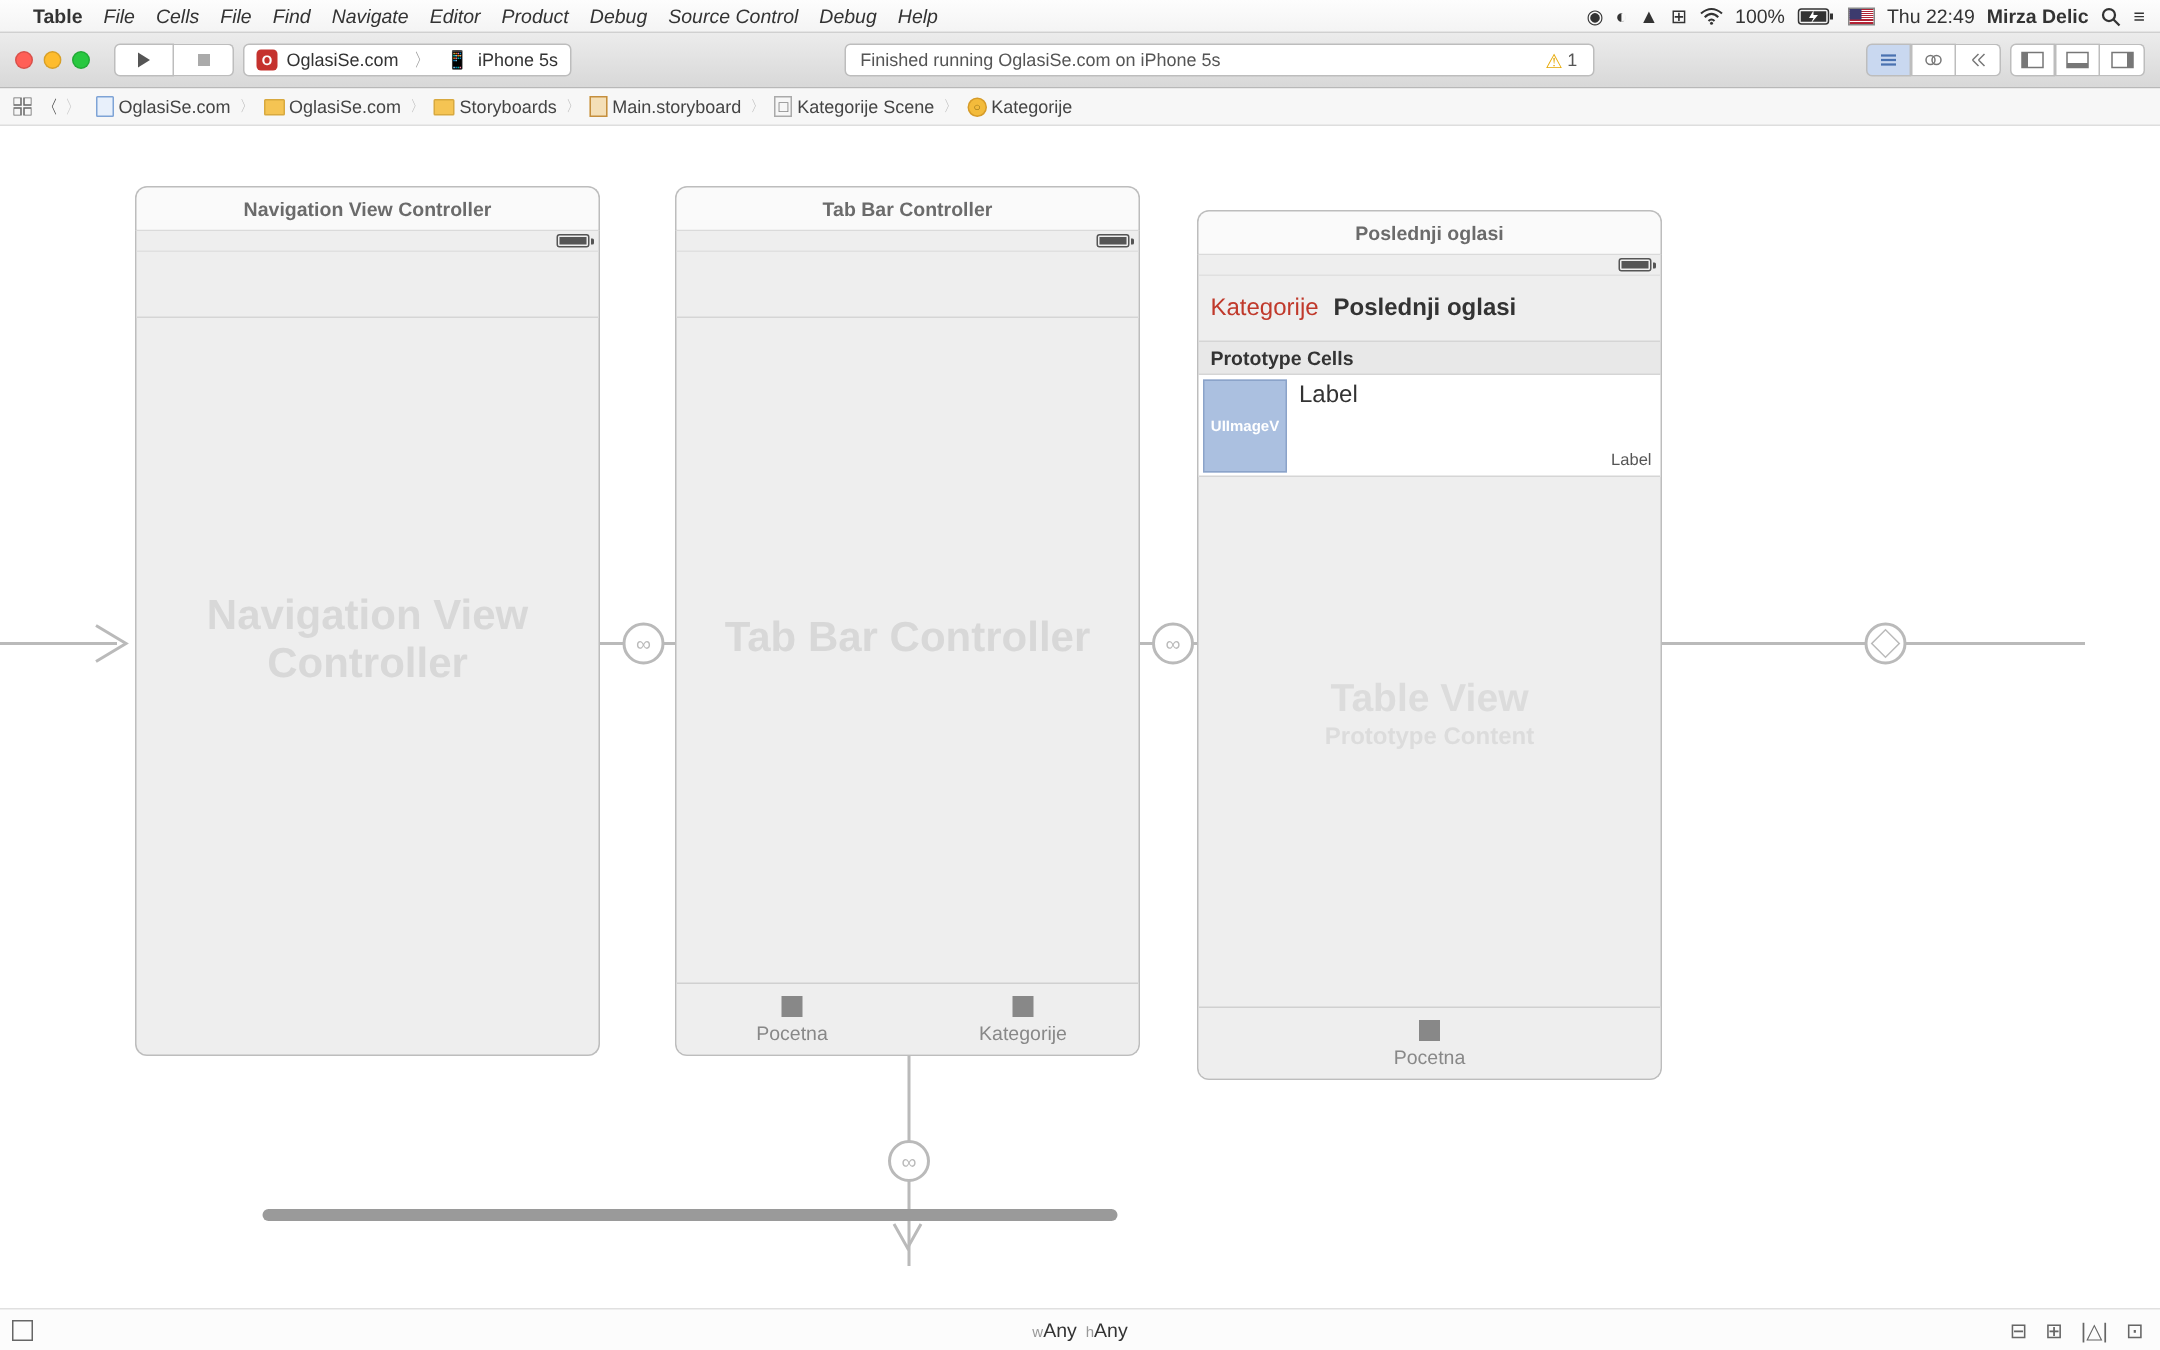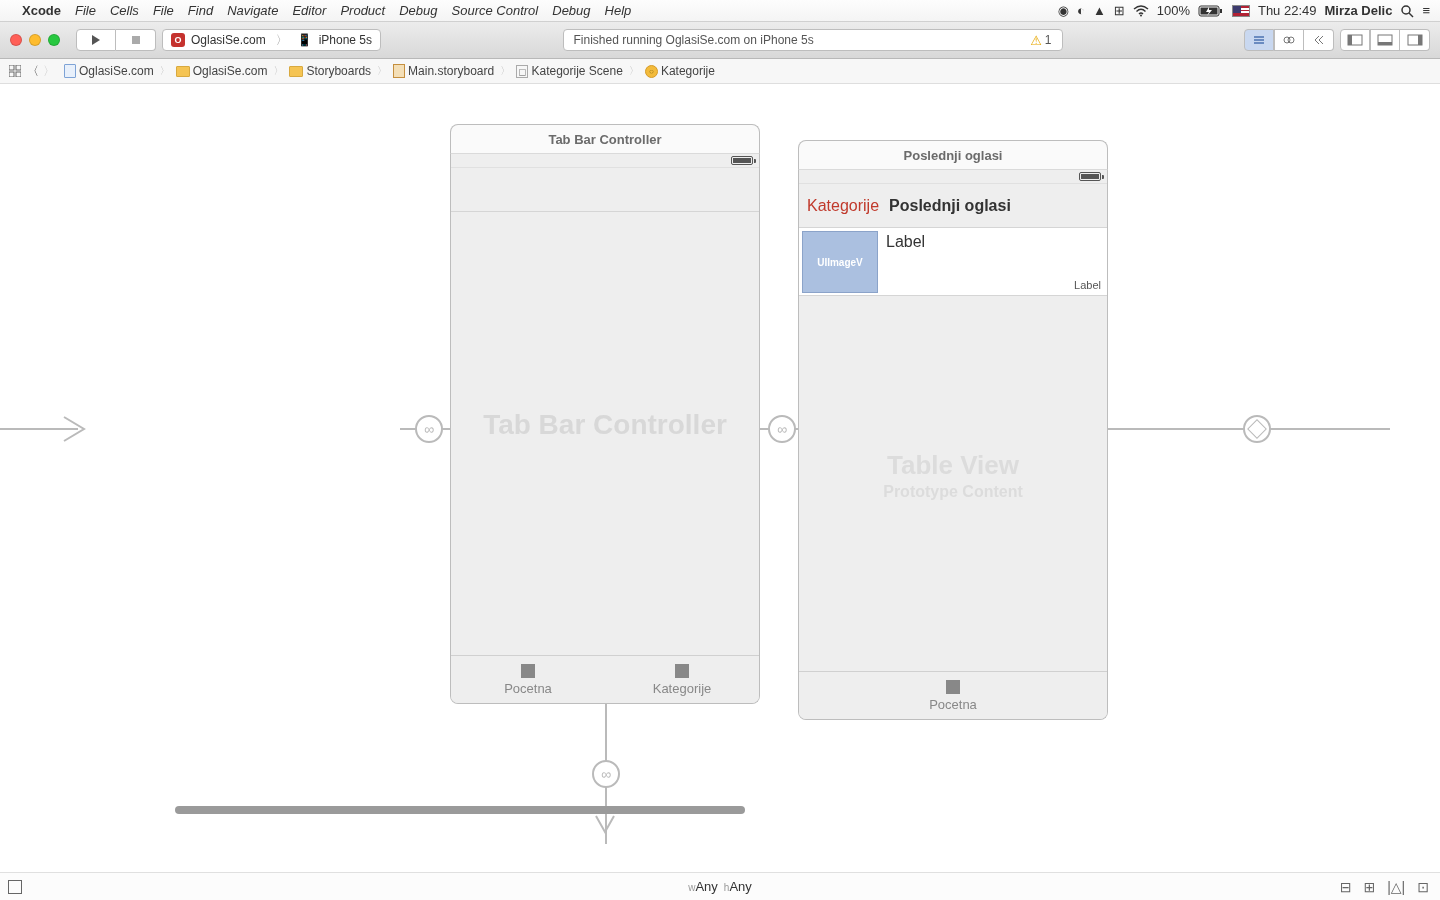--- a/index.html
+++ b/index.html
@@ -64,21 +64,21 @@
 .battery::before { content:""; position:absolute; left:1px; top:1px; right:1px; bottom:1px; background:#555;}
 .navzone { height: 44px; border-bottom: 1px solid #d5d5d5; background:#eeeeee;}
 .bigtext { position: absolute; width: 100%; text-align: center; font-size: 28px; font-weight: 700; color: #d8d8d8; }
 
 
 .navbar3 { height: 44px; border-bottom: 1px solid #d5d5d5; display: flex; align-items: center; padding: 0 8px; background:#eeeeee;}
 .navbar3 .back { color: #c0392b; font-size: 16px; margin-right: 10px; }
 .navbar3 .title { font-size: 16px; font-weight: 600; color: #333; }
 .protohdr { height: 22px; background: #e8e8e8; border-bottom: 1px solid #d5d5d5; padding: 0 8px; font-size: 13px; font-weight: 600; line-height: 22px; color:#333;}
 .cell { height: 68px; background: #fff; border-bottom: 1px solid #d5d5d5; display: flex; padding: 3px; position: relative; }
-.cell .img { width: 76px; height: 62px; background: #abc0e0; border: 1px solid #8ba3c9; display: flex; align-items: center; justify-content: center; font-size: 10px; font-weight: 600; color: #fff; }
+.cell .img { width: 56px; height: 62px; background: #abc0e0; border: 1px solid #8ba3c9; display: flex; align-items: center; justify-content: center; font-size: 10px; font-weight: 600; color: #fff; }
 .cell .lbl1 { margin-left: 8px; font-size: 16px; color: #333; margin-top: 2px;}
 .cell .lbl2 { position: absolute; right: 6px; bottom: 4px; font-size: 11px; color: #555; }
 .tvtext { position:absolute; width:100%; text-align:center; top:280px; }
 .tvtext .l1 { font-size:26px; font-weight:700; color:#dcdcdc; }
 .tvtext .l2 { font-size:16px; font-weight:600; color:#dcdcdc; margin-top:2px;}
 
 .tabbar { height:48px; border-top:1px solid #d0d0d0; display:flex; background:#eeeeee;}
 .tabitem { flex:1; display:flex; flex-direction:column; align-items:center; justify-content:center; gap:3px;}
 .tabitem .sqg { width:14px; height:14px; background:#888;}
 .tabitem .txt { font-size:13px; color:#888;}
@@ -98,21 +98,21 @@
 .bottombar .rght { margin-left:auto; display:flex; gap:6px;}
 .bottombar .rght span { font-size:14px; color:#666; padding:0 3px;}
 
 .hscroll { position:absolute; bottom:30px; left:175px; width:570px; height:8px; background:#9a9a9a; border-radius:4px; }
 </style>
 </head>
 <body>
 
 <div class="menubar">
   <span class="apple"></span>
-  <span class="appname">Xcode</span>
+  <span class="appname">Table</span>
   <span class="mitem">File</span>
   <span class="mitem">Cells</span>
   <span class="mitem">File</span>
   <span class="mitem">Find</span>
   <span class="mitem">Navigate</span>
   <span class="mitem">Editor</span>
   <span class="mitem">Product</span>
   <span class="mitem">Debug</span>
   <span class="mitem">Source Control</span>
   <span class="mitem">Debug</span>
@@ -273,20 +273,30 @@
     </div>
 </div>
 
 <div class="canvas">
 
   <svg class="arrow" style="left:0;top:330;width:90px;height:30px">
     <line x1="0" y1="15" x2="78" y2="15" stroke-width="2"></line>
     <path d="M64 3 L84 15 L64 27" stroke-width="2"></path>
   </svg>
 
+  <div class="scenegroup" style="left:90px;top:40px;width:310px">
+    <div class="scenetitle">Navigation View Controller</div>
+    <div class="scenebody" style="height:550px;position:relative">
+      <div class="statusbar">
+          <div class="battery"></div>
+        </div>
+      <div class="navzone"></div>
+      <div class="bigtext" style="top:240px;line-height:1.15">Navigation View Controller</div>
+    </div>
+  </div>
 
   <div class="segueline" style="left:400px;top:344px;width:50px;height:2px"></div>
   <div class="seguecircle" style="left:415px;top:331px">
       <span class="link">∞</span>
     </div>
 
   <div class="scenegroup" style="left:450px;top:40px;width:310px">
     <div class="scenetitle">Tab Bar Controller</div>
     <div class="scenebody" style="height:550px;position:relative">
       <div class="statusbar">
@@ -323,20 +333,21 @@
   <div class="scenegroup" style="left:798px;top:56px;width:310px">
     <div class="scenetitle">Poslednji oglasi</div>
     <div class="scenebody" style="height:550px;position:relative">
       <div class="statusbar">
           <div class="battery"></div>
         </div>
       <div class="navbar3">
         <span class="back">Kategorije</span>
         <span class="title">Poslednji oglasi</span>
       </div>
+      <div class="protohdr">Prototype Cells</div>
       <div class="cell">
         <div class="img">UIImageV</div>
         <div class="lbl1">Label</div>
         <div class="lbl2">Label</div>
       </div>
       <div class="tvtext">
         <div class="l1">Table View</div>
         <div class="l2">Prototype Content</div>
       </div>
       <div class="tabbar" style="position:absolute;bottom:0;left:0;right:0">

